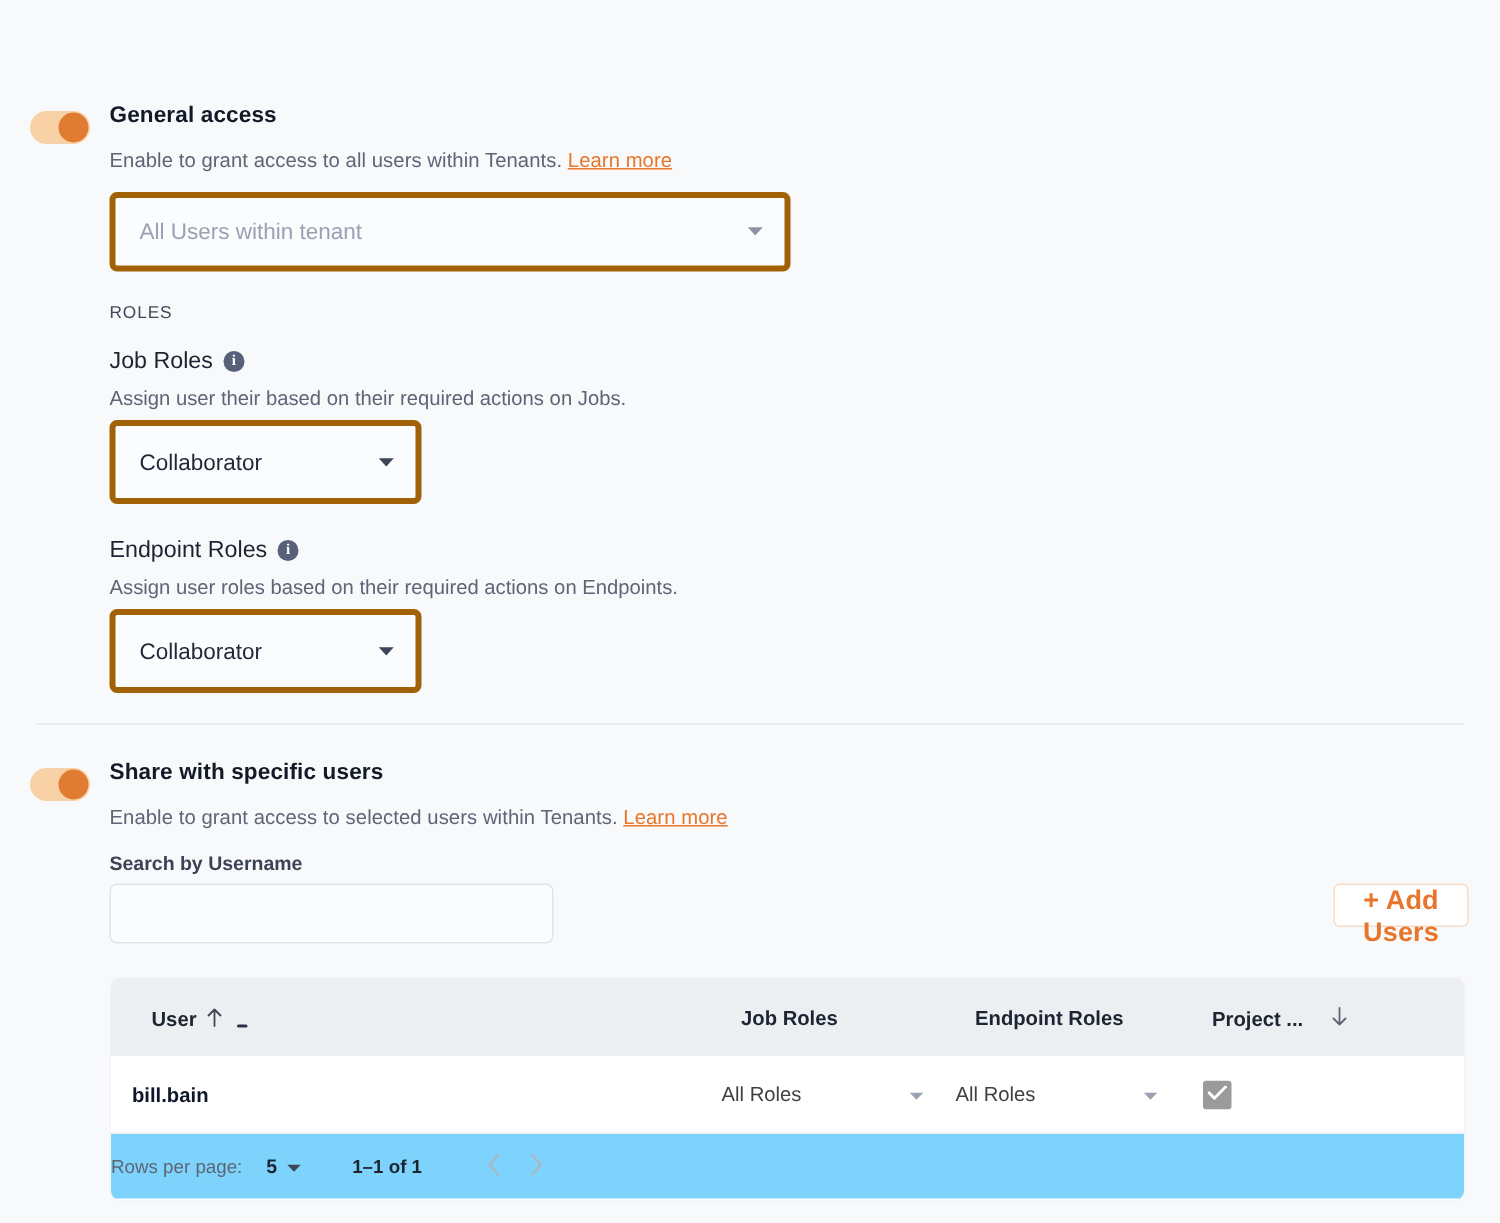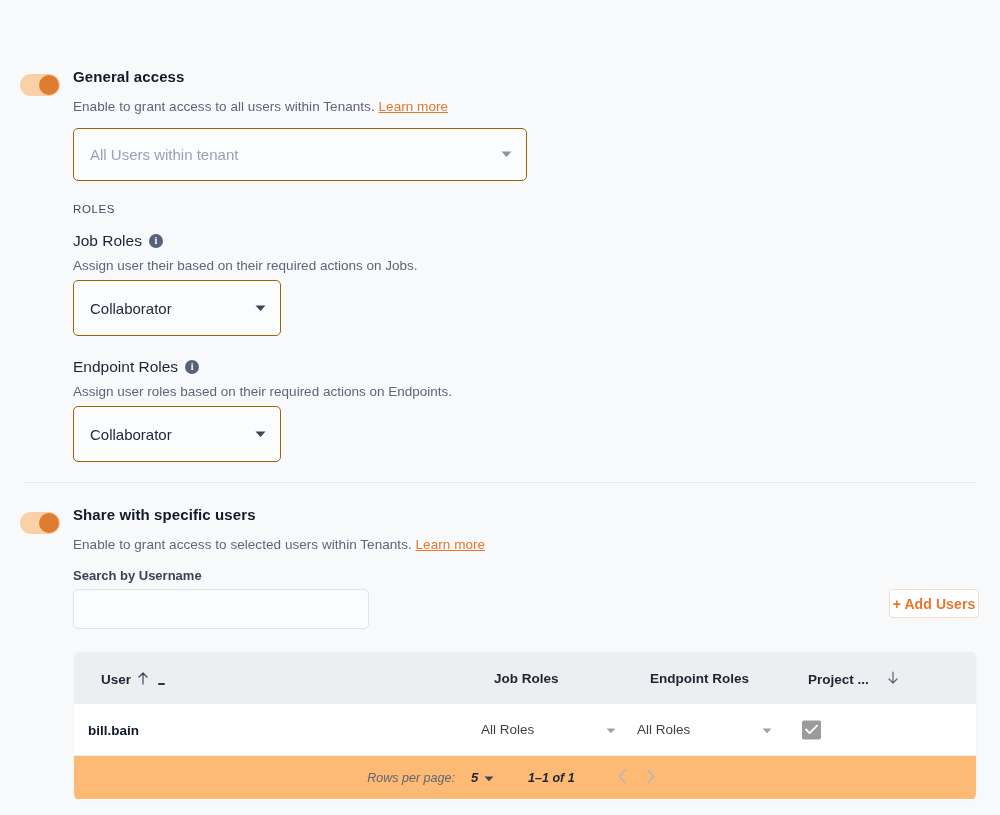--- a/index.html
+++ b/index.html
@@ -98,21 +98,21 @@
   .learn-more {
     color: #e8762a;
     text-decoration: underline;
     cursor: pointer;
   }
 
   
   .select {
     position: absolute;
     background: #fbfcfd;
-    border: 1px solid #a16207;
+    border: 4px solid #a16207;
     border-radius: 5px;
     cursor: pointer;
     display: flex;
     align-items: center;
     justify-content: space-between;
   }
   .select .label {
     font-size: 15px;
     padding-left: 16px;
     flex: 1;
@@ -228,21 +228,21 @@
   #add-users-button {
     position: absolute;
     left: 889px;
     top: 83px;
     width: 90px;
     height: 29px;
     border: 1px solid #f6ddc9;
     border-radius: 4px;
     background: #ffffff;
     color: #e8762a;
-    font-size: 14px;
+    font-size: 18px;
     font-weight: bold;
     font-family: "Liberation Sans", sans-serif;
     cursor: pointer;
     letter-spacing: 0.1px;
   }
 
   
   .table-card {
     position: absolute;
     left: 74px;
@@ -329,27 +329,26 @@
     border-radius: 2px;
     display: flex;
     align-items: center;
     justify-content: center;
     cursor: default;
   }
 
   .tfoot {
     position: relative;
     height: 43px;
-    background: #fdba74;
-    display: flex;
-    align-items: center;
-    justify-content: center;
+    background: #7dd3fc;
+    display: flex;
+    align-items: center;
+    justify-content: flex-start;
     padding-right: 18px;
     gap: 0;
-    font-style: italic;
   }
   .rows-label {
     font-size: 12.5px;
     color: #5d6577;
     margin-right: 16px;
   }
   .rows-select {
     display: flex;
     align-items: center;
     gap: 6px;

